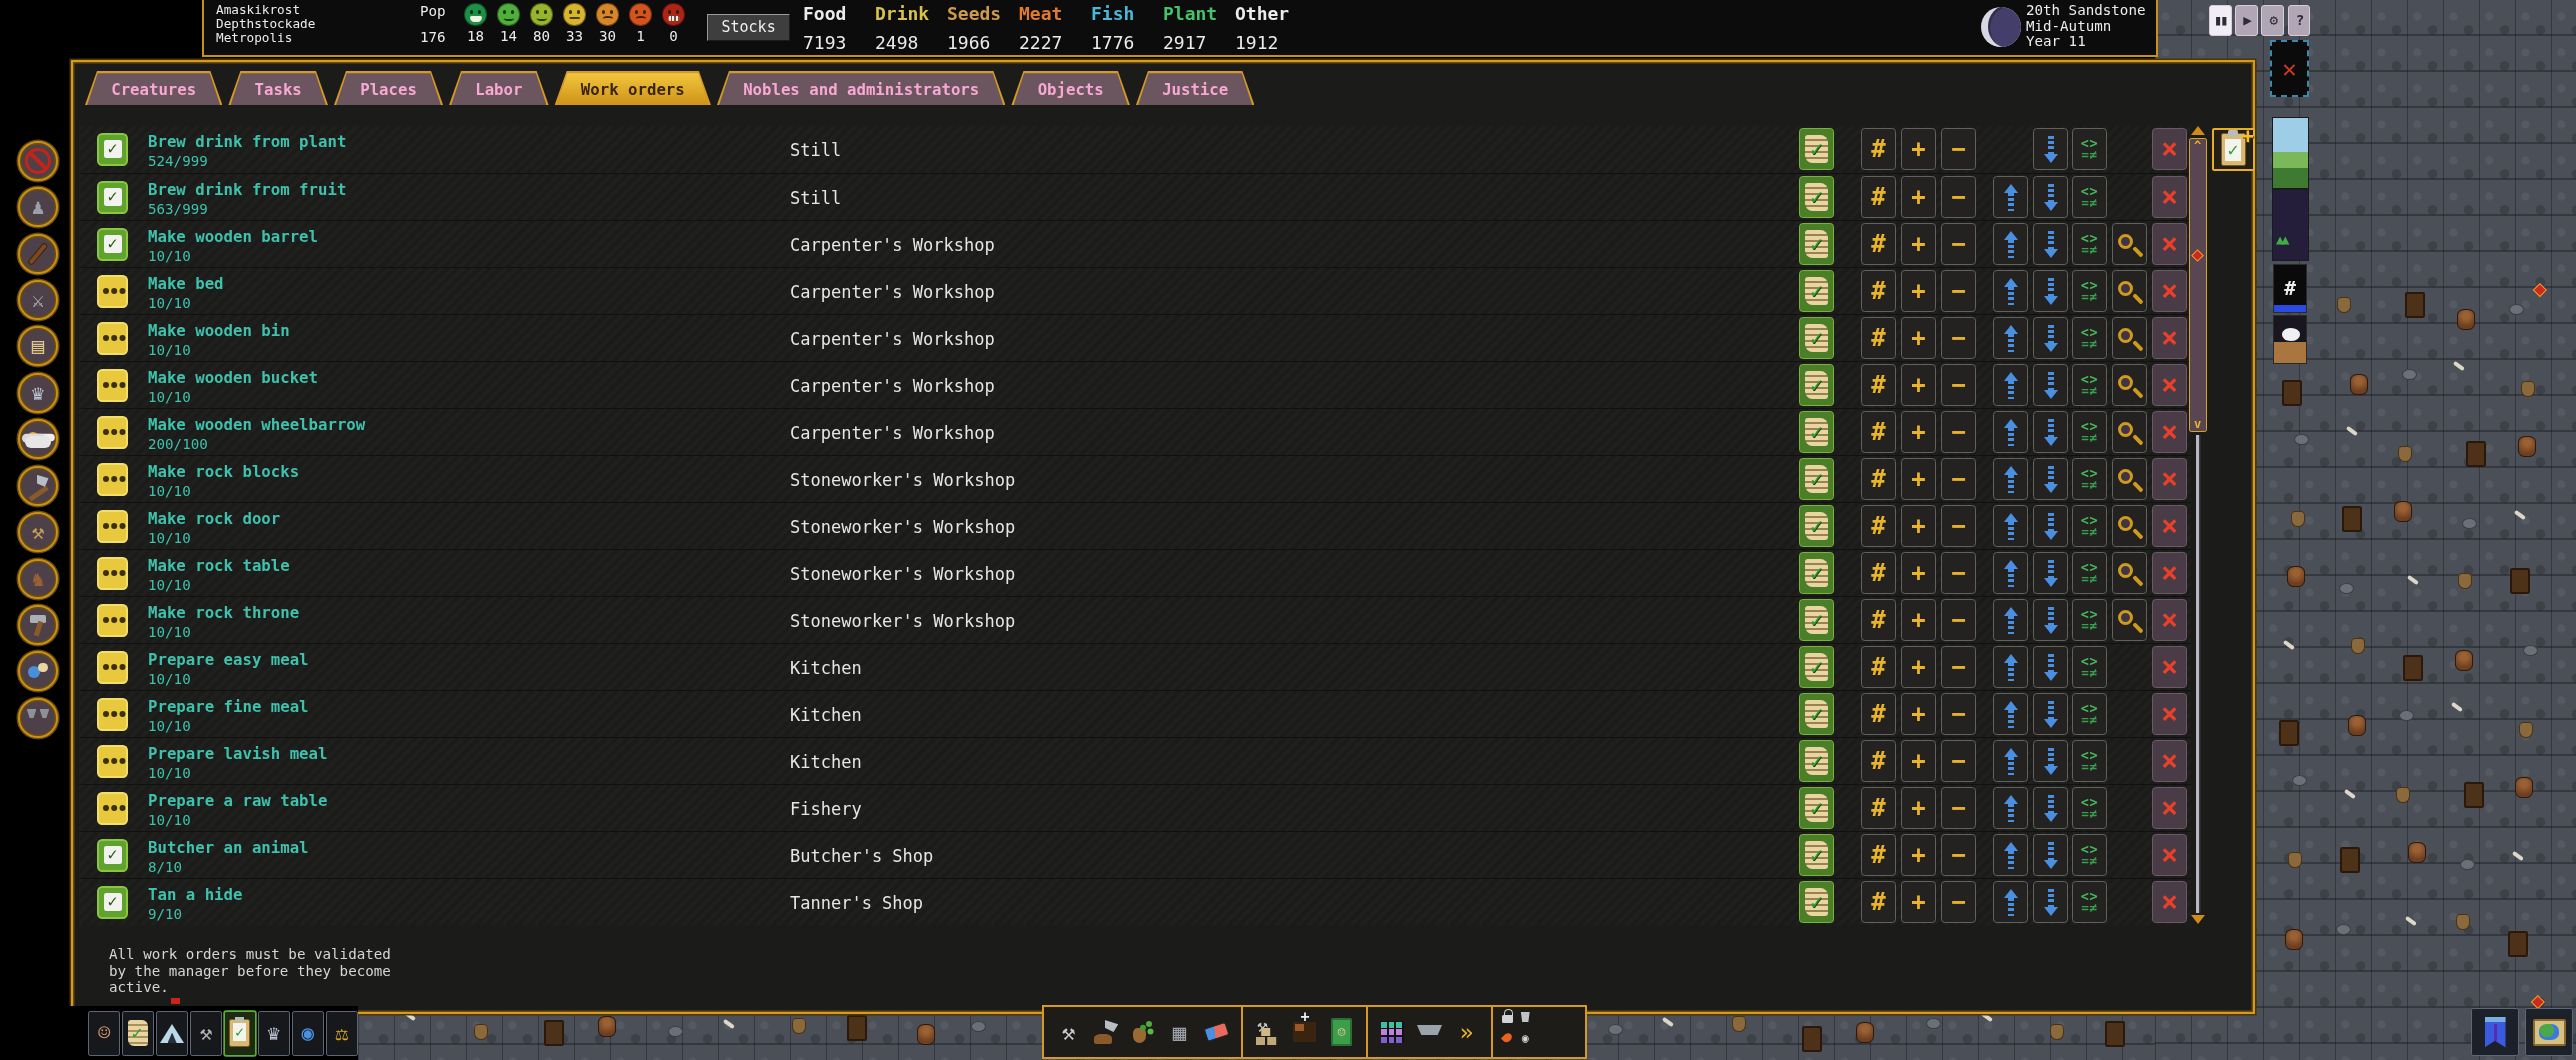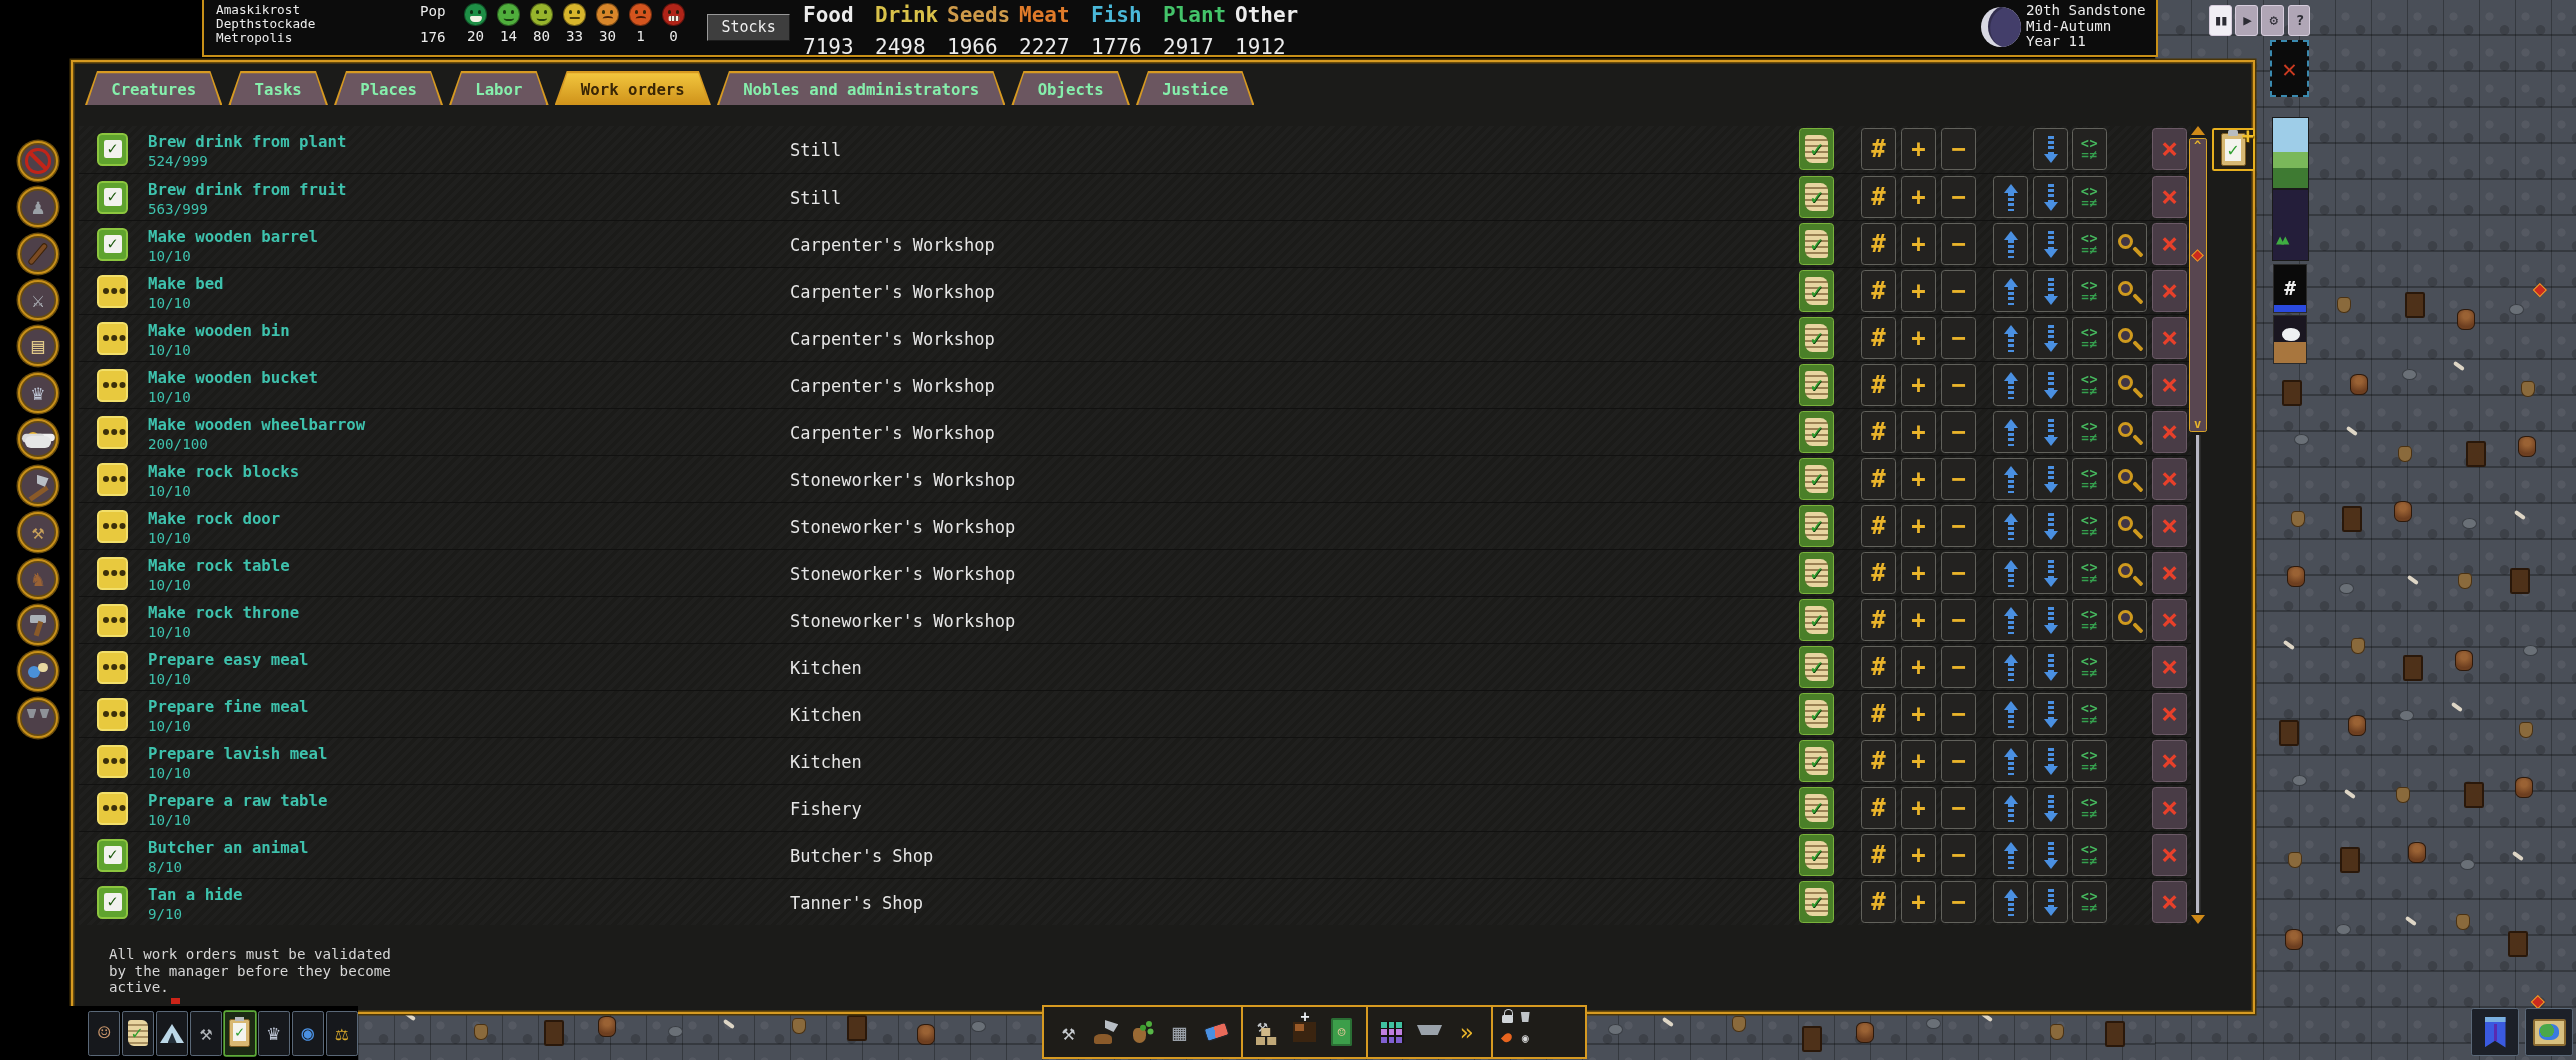--- a/index.html
+++ b/index.html
@@ -41,21 +41,21 @@
   .m0 .mouth { bottom:3px; width:12px; height:6px; background:#f2f2e4; border-radius:1.5px 1.5px 4.5px 4.5px; }
   .m1 .mouth, .m2 .mouth { bottom:3.7px; width:11.2px; height:6px; border-bottom:2.2px solid rgba(10,35,5,.8); border-radius:50%; }
   .m3 .mouth { bottom:5.2px; width:10.5px; height:0; border-bottom:2.2px solid rgba(50,40,5,.85); }
   .m4 .mouth, .m5 .mouth { bottom:2.2px; width:11.2px; height:6px; border-top:2.2px solid rgba(45,15,2,.85); border-radius:50%; }
   .m6 .mouth { bottom:3.7px; width:11.2px; height:5.2px; background:#f2f2e4; border-radius:1.5px;
     background-image:repeating-linear-gradient(90deg, transparent 0 2.2px, rgba(60,10,5,.7) 2.2px 3.7px); }
   .moodnum { color:#ececec; font-size:14.2px; margin-top:2.2px; }
   .stocksbtn { position:absolute; left:503px; top:13.5px; padding:3.7px 13.5px; background:#3e3e3e; color:#f0f0f0;
     font:inherit; font-size:15px; border:1.5px solid; border-color:#9a9a9a #1c1c1c #1c1c1c #9a9a9a; cursor:pointer; }
   .resources { position:absolute; left:599px; top:3px; display:flex; }
-  .res { width:72px; font-size:21px; }
+  .res { width:72px; font-size:18px; }
   .res .lab { font-weight:bold; }
   .res .val { color:#ececec; margin-top:8.2px; }
   .datebox { position:absolute; right:10.5px; top:3px; display:flex; gap:5px; align-items:center; }
   .moon { width:40px; height:40px; border-radius:50%; background:#d8d8e2; position:relative; overflow:hidden; }
   .moon::after { content:""; position:absolute; left:6.7px; top:-1.5px; width:40px; height:43px; border-radius:50%;
     background:#433e6a; box-shadow:inset 2.2px 1.5px 0 rgba(0,0,0,.25); }
   .datelines { color:#ececec; font-size:14.2px; line-height:15.7px; }
 
   
   .winbtns { position:absolute; left:2209px; top:4.5px; display:flex; gap:3.7px; z-index:12; }
@@ -89,21 +89,21 @@
   .icon-axe { position:relative; width:24px; height:22.5px; }
   .icon-axe::before { content:""; position:absolute; left:1.5px; bottom:1.5px; width:21px; height:4.5px; background:#8a5a28; transform:rotate(-35deg); }
   .icon-axe::after { content:""; position:absolute; right:1.5px; top:0; width:12px; height:12px; background:#b8bec4; clip-path:polygon(0 0,100% 30%,70% 100%,0 70%); }
 
   
   .panel { position:absolute; left:71px; top:60px; width:2184px; height:954px; background:#1b1b19;
     border:2.2px solid #d79a21; box-shadow:0 0 0 1.5px #4a3608, inset 0 0 0 1.5px #6a4c0c; z-index:10; }
   .tabs { position:absolute; left:12px; top:9px; display:flex; gap:6px; height:34px; }
   .tab { clip-path:polygon(12px 0, calc(100% - 12px) 0, 100% 100%, 0 100%); background:#d79a21; padding:2.2px 2.2px 0 2.2px; cursor:pointer; }
   .tab-inner { clip-path:polygon(10.5px 0, calc(100% - 10.5px) 0, 100% 100%, 0 100%); background:#6b5660; height:100%;
-    display:flex; align-items:center; padding:0 24px; color:#86efac; font-size:15.7px; font-weight:bold; white-space:nowrap; }
+    display:flex; align-items:center; padding:0 24px; color:#f9a8d4; font-size:15.7px; font-weight:bold; white-space:nowrap; }
   .tab.active .tab-inner { background:linear-gradient(#f2c63e,#cf921a); color:#3a2606;justify-content:center; }
 
   .list { position:absolute; left:6px; top:64px; width:2112px; }
   .row { position:relative; height:47px; border-top:1.5px solid #111110;
     background-image:repeating-linear-gradient(135deg, rgba(255,255,255,.018) 0 3.7px, transparent 3.7px 7.5px); }
   .row:first-child { border-top:none; }
   .status { position:absolute; left:18px; top:6.7px; width:31px; height:33px; border-radius:5.2px; cursor:pointer; }
   .status.checked { background:#5fa32e; border:2.2px solid #8cc63f; }
   .status.checked .inner { position:absolute; left:4.5px; top:5.2px; width:18px; height:18px; background:#f2f2ee; border-radius:2.2px;
     color:#1e5a0e; font-size:16.5px; font-weight:bold; text-align:center; line-height:18px; }
@@ -271,21 +271,21 @@
     </div>
     <div class="popblock">
       <div>Pop</div>
       <div class="v">176</div>
     </div>
     <div class="moods" id="moods">
         <div class="mood m0">
           <div class="face" style="background: rgb(30, 143, 70);">
             <span class="mouth"></span>
           </div>
-          <div class="moodnum">20</div>
+          <div class="moodnum">18</div>
         </div>
         <div class="mood m1">
           <div class="face" style="background: rgb(79, 174, 60);">
             <span class="mouth"></span>
           </div>
           <div class="moodnum">14</div>
         </div>
         <div class="mood m2">
           <div class="face" style="background: rgb(151, 180, 44);">
             <span class="mouth"></span>

